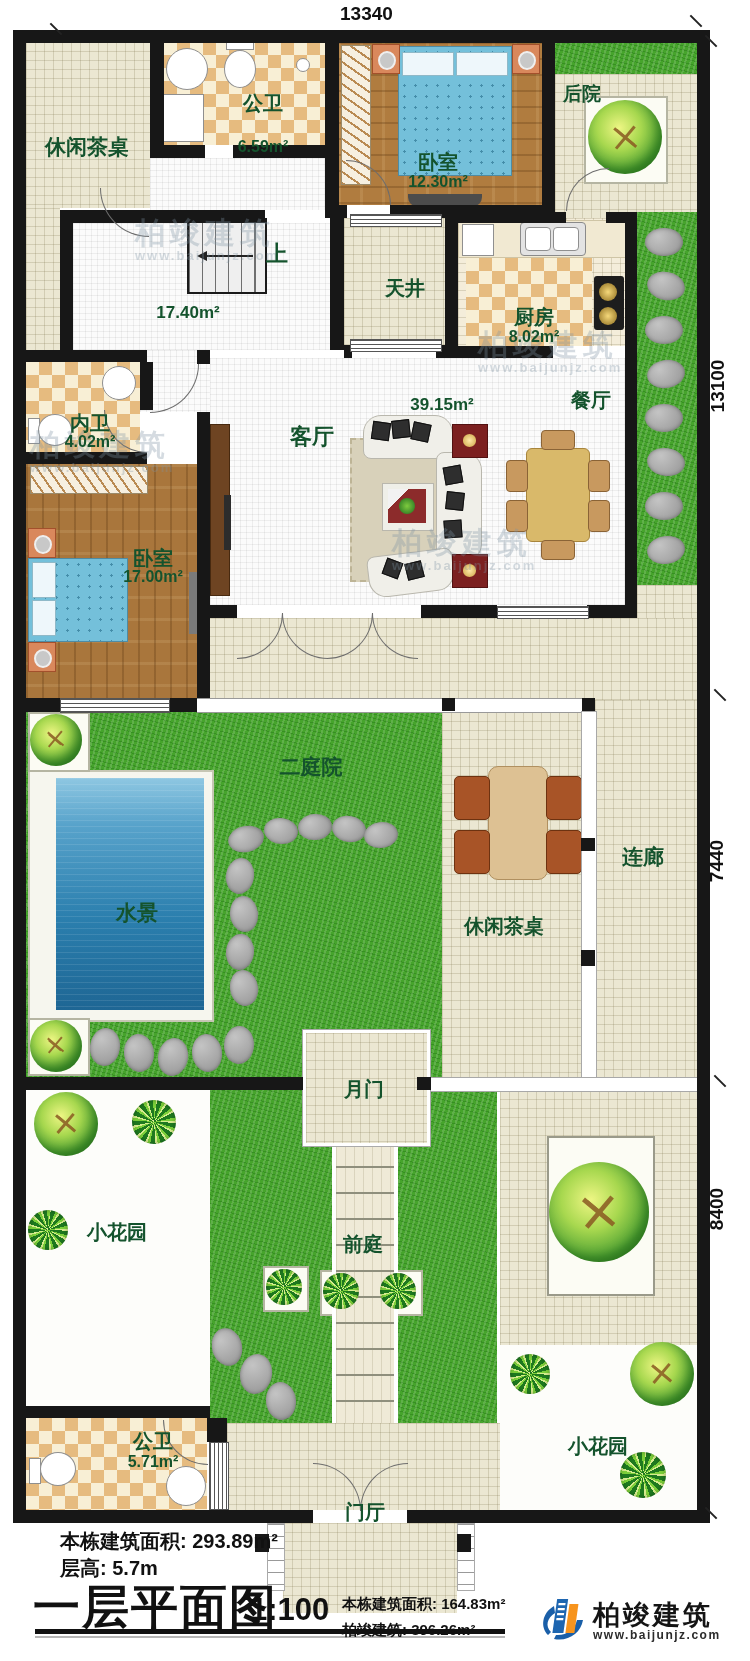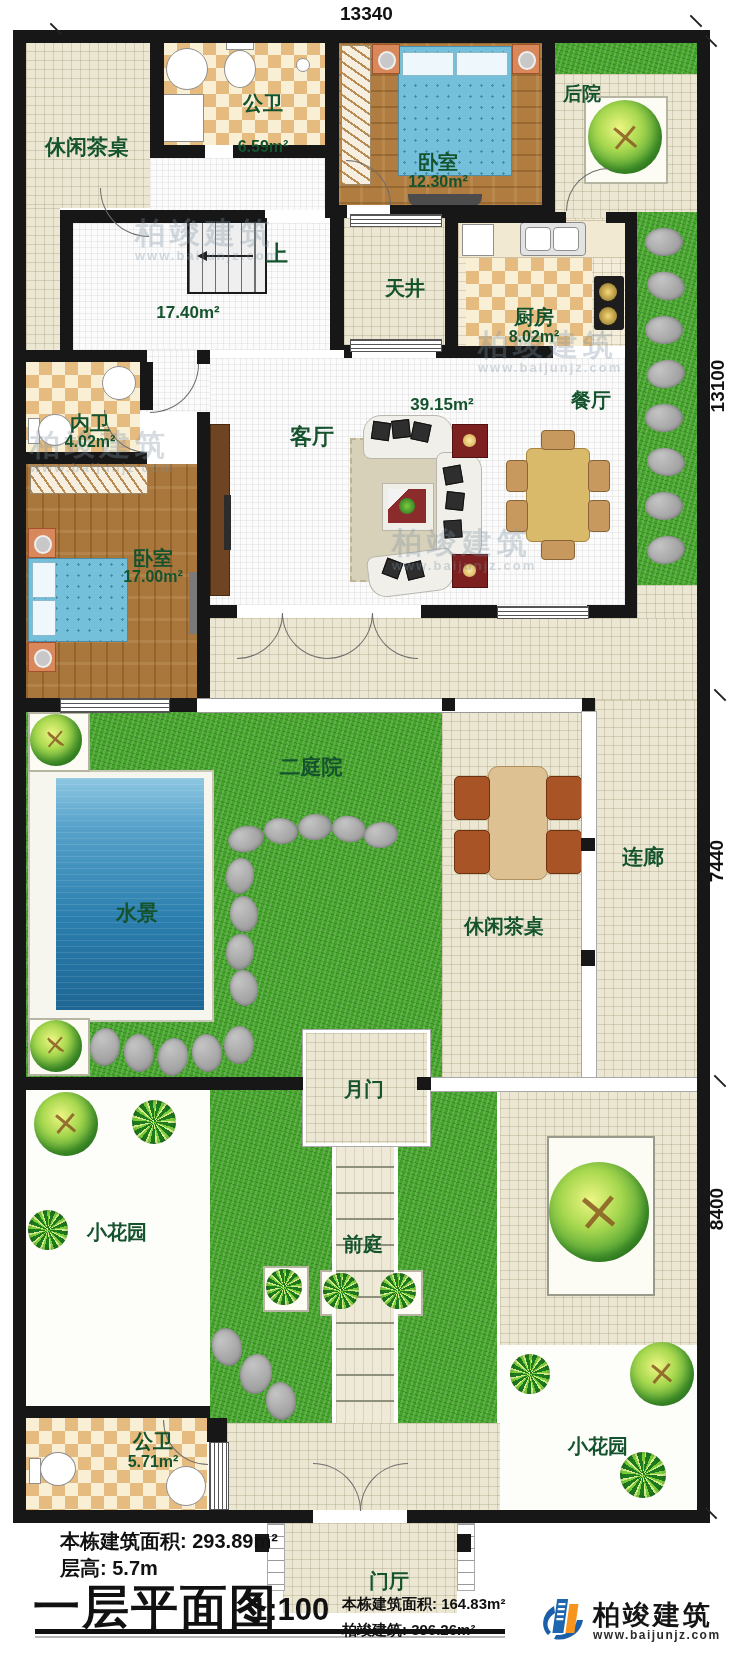--- a/index.html
+++ b/index.html
@@ -329,21 +329,21 @@
   <div class="rn" style="left:311px;top:756px;font-size:21px;">二庭院</div>
   <div class="rn" style="left:137px;top:902px;font-size:21px;">水景</div>
   <div class="rn" style="left:643px;top:846px;font-size:21px;">连廊</div>
   <div class="rn" style="left:504px;top:916px;">休闲茶桌</div>
   <div class="rn" style="left:364px;top:1079px;">月门</div>
   <div class="rn" style="left:363px;top:1234px;">前庭</div>
   <div class="rn" style="left:117px;top:1222px;">小花园</div>
   <div class="rn" style="left:598px;top:1436px;">小花园</div>
   <div class="rn" style="left:153px;top:1431px;">公卫</div>
   <div class="ra" style="left:153px;top:1454px;">5.71m²</div>
-  <div class="rn" style="left:365px;top:1571px;margin-left:24px;">门厅</div>
+  <div class="rn" style="left:365px;top:1502px;">门厅</div>
 
   <div class="dim" style="left:340px;top:3px;">13340</div>
   <div class="tick" style="left:48px;top:28px;"></div>
   <div class="tick" style="left:688px;top:20px;"></div>
   <div class="dim dim-v" style="left:692px;top:375px;">13100</div>
   <div class="dim dim-v" style="left:696px;top:850px;">7440</div>
   <div class="dim dim-v" style="left:696px;top:1198px;">8400</div>
   <div class="tick" style="left:703px;top:40px;"></div>
   <div class="tick" style="left:712px;top:694px;"></div>
   <div class="tick" style="left:712px;top:1080px;"></div>

